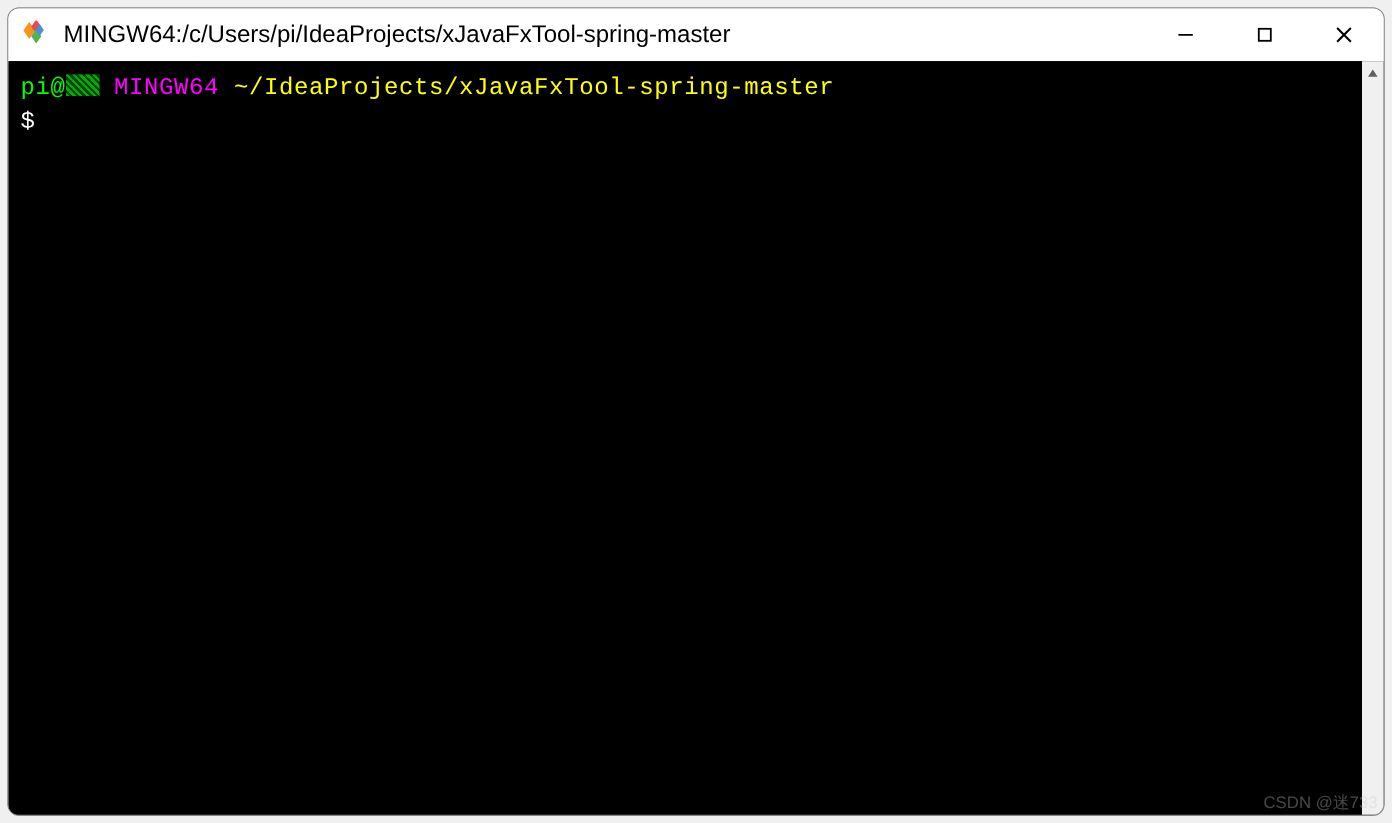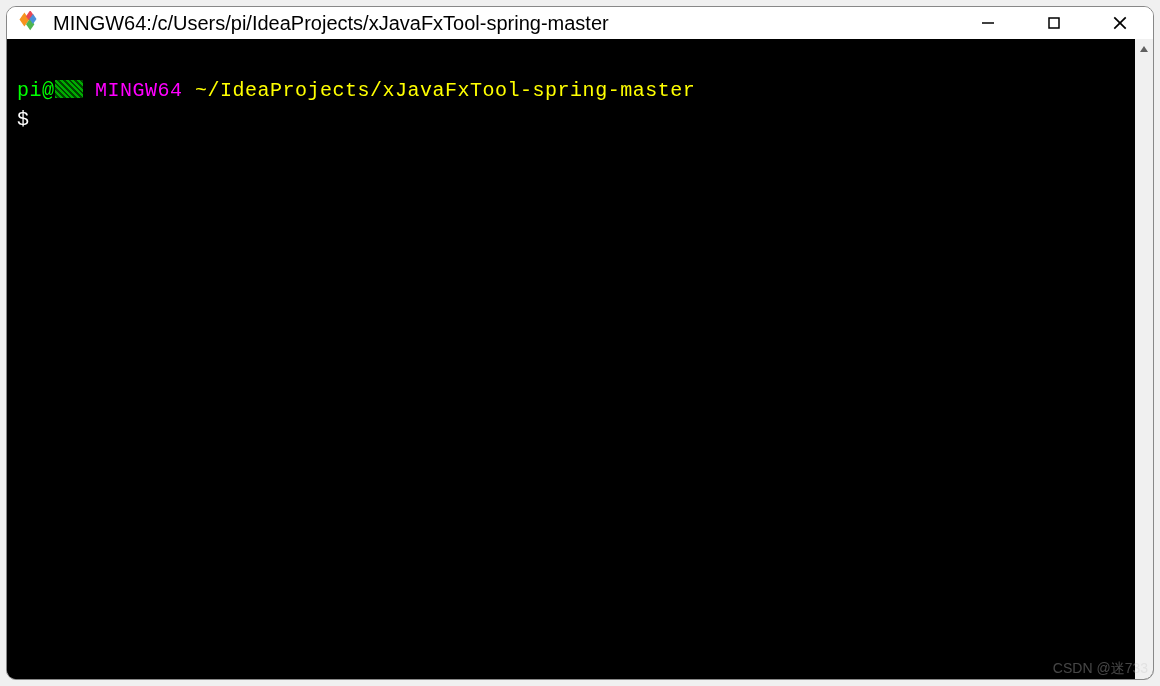--- a/index.html
+++ b/index.html
@@ -25,21 +25,21 @@
       bottom: 6px;
       background: #ffffff;
       border: 1px solid #888;
       border-radius: 10px;
       overflow: hidden;
       display: flex;
       flex-direction: column;
     }
     
     .titlebar {
-      height: 32px;
+      height: 44px;
       background: #ffffff;
       display: flex;
       align-items: center;
       padding-left: 12px;
       flex-shrink: 0;
     }
     
     .titlebar-icon {
       width: 24px;
       height: 24px;
@@ -80,21 +80,20 @@
     .terminal-content {
       flex: 1;
       background: #000000;
       padding: 8px 10px;
       font-family: "Consolas", "Courier New", monospace;
       font-size: 20px;
       line-height: 1.45;
       color: #ffffff;
       white-space: pre;
       letter-spacing: 0.5px;
-      margin-top: 29px;
     }
     
     .prompt-user {
       color: #00ff00;
     }
     
     .prompt-env {
       color: #ff00ff;
     }
     

